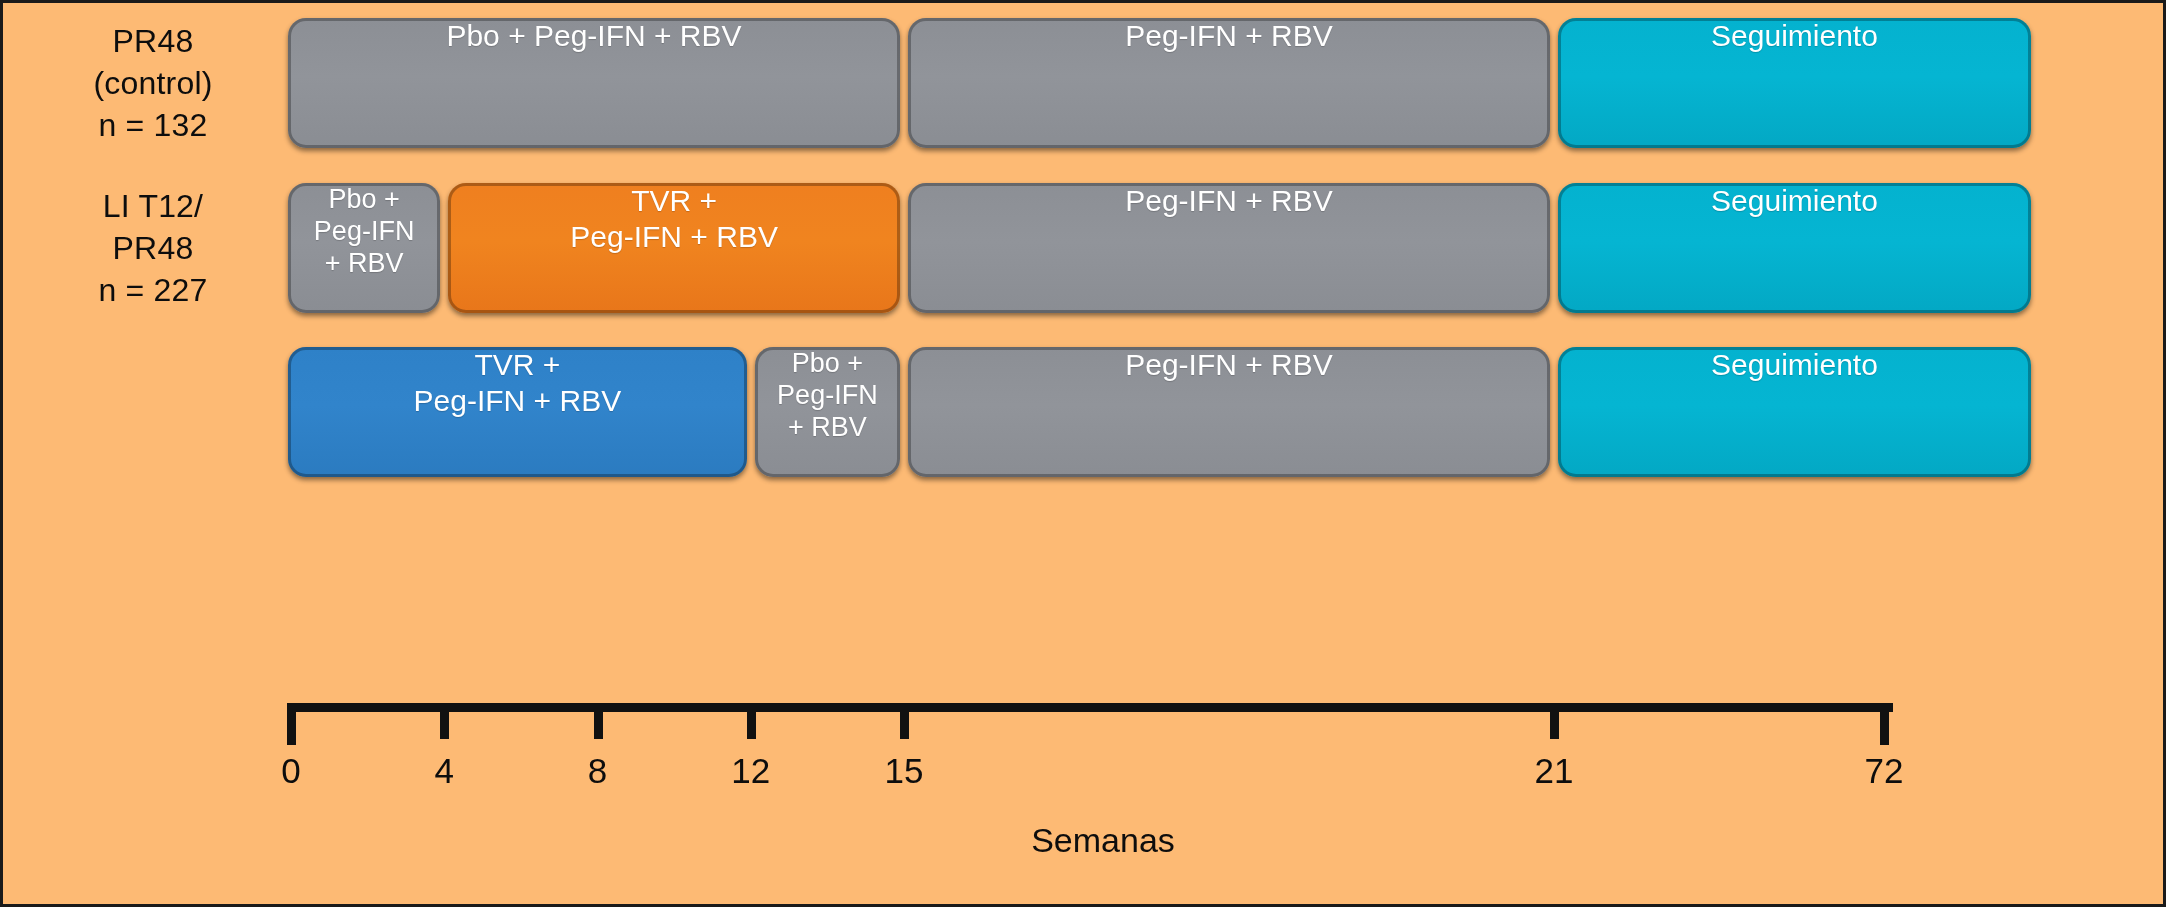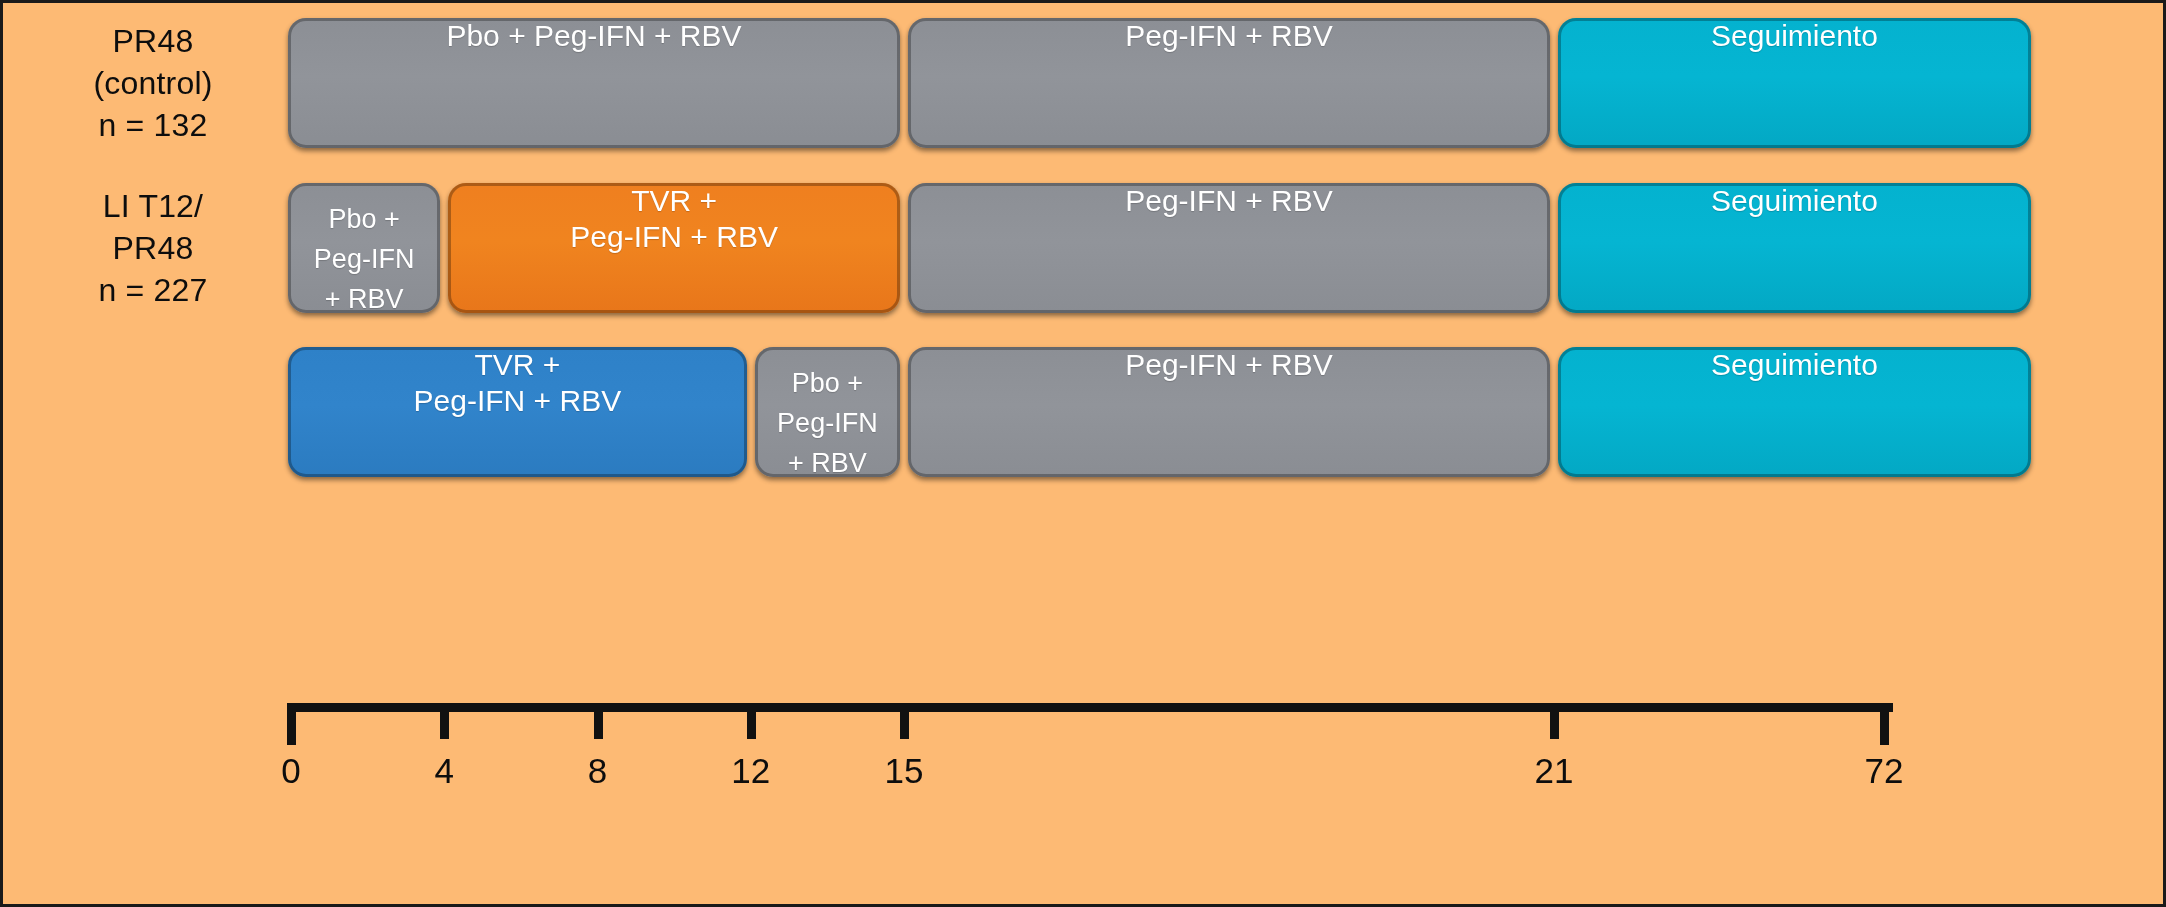--- a/index.html
+++ b/index.html
@@ -73,22 +73,21 @@
     background: linear-gradient(180deg, #04b2cf 0%, #05b5d2 45%, #03a8c4 100%);
   }
   .bar .bar-text {
     position: relative;
     z-index: 2;
     padding: 0 8px;
     text-shadow: 0 1px 1px rgba(0,0,0,0.18);
   }
   .bar.narrow .bar-text {
     font-size: 27px;
-    line-height: 40px;
-    margin-top: 16px;
+    line-height: 32px;
   }
 
   
   #axis {
     position: absolute;
     left: 0;
     top: 700px;
     width: 100%;
     height: 60px;
   }
@@ -183,14 +182,17 @@
         <div class="tick-label" style="left: 747.75px;">12</div>
         <div class="tick" style="left: 897px; height: 36px;"></div>
         <div class="tick-label" style="left: 901px;">15</div>
         <div class="tick" style="left: 1547px; height: 36px;"></div>
         <div class="tick-label" style="left: 1551px;">21</div>
         <div class="tick" style="left: 1877px; height: 42px;"></div>
         <div class="tick-label" style="left: 1881px;">72</div>
       </div>
   </div>
 
+  <div id="axis-title">
+    <span id="axis-title-inner">Semanas</span>
+  </div>
 
 </div>
 
 </body></html>

